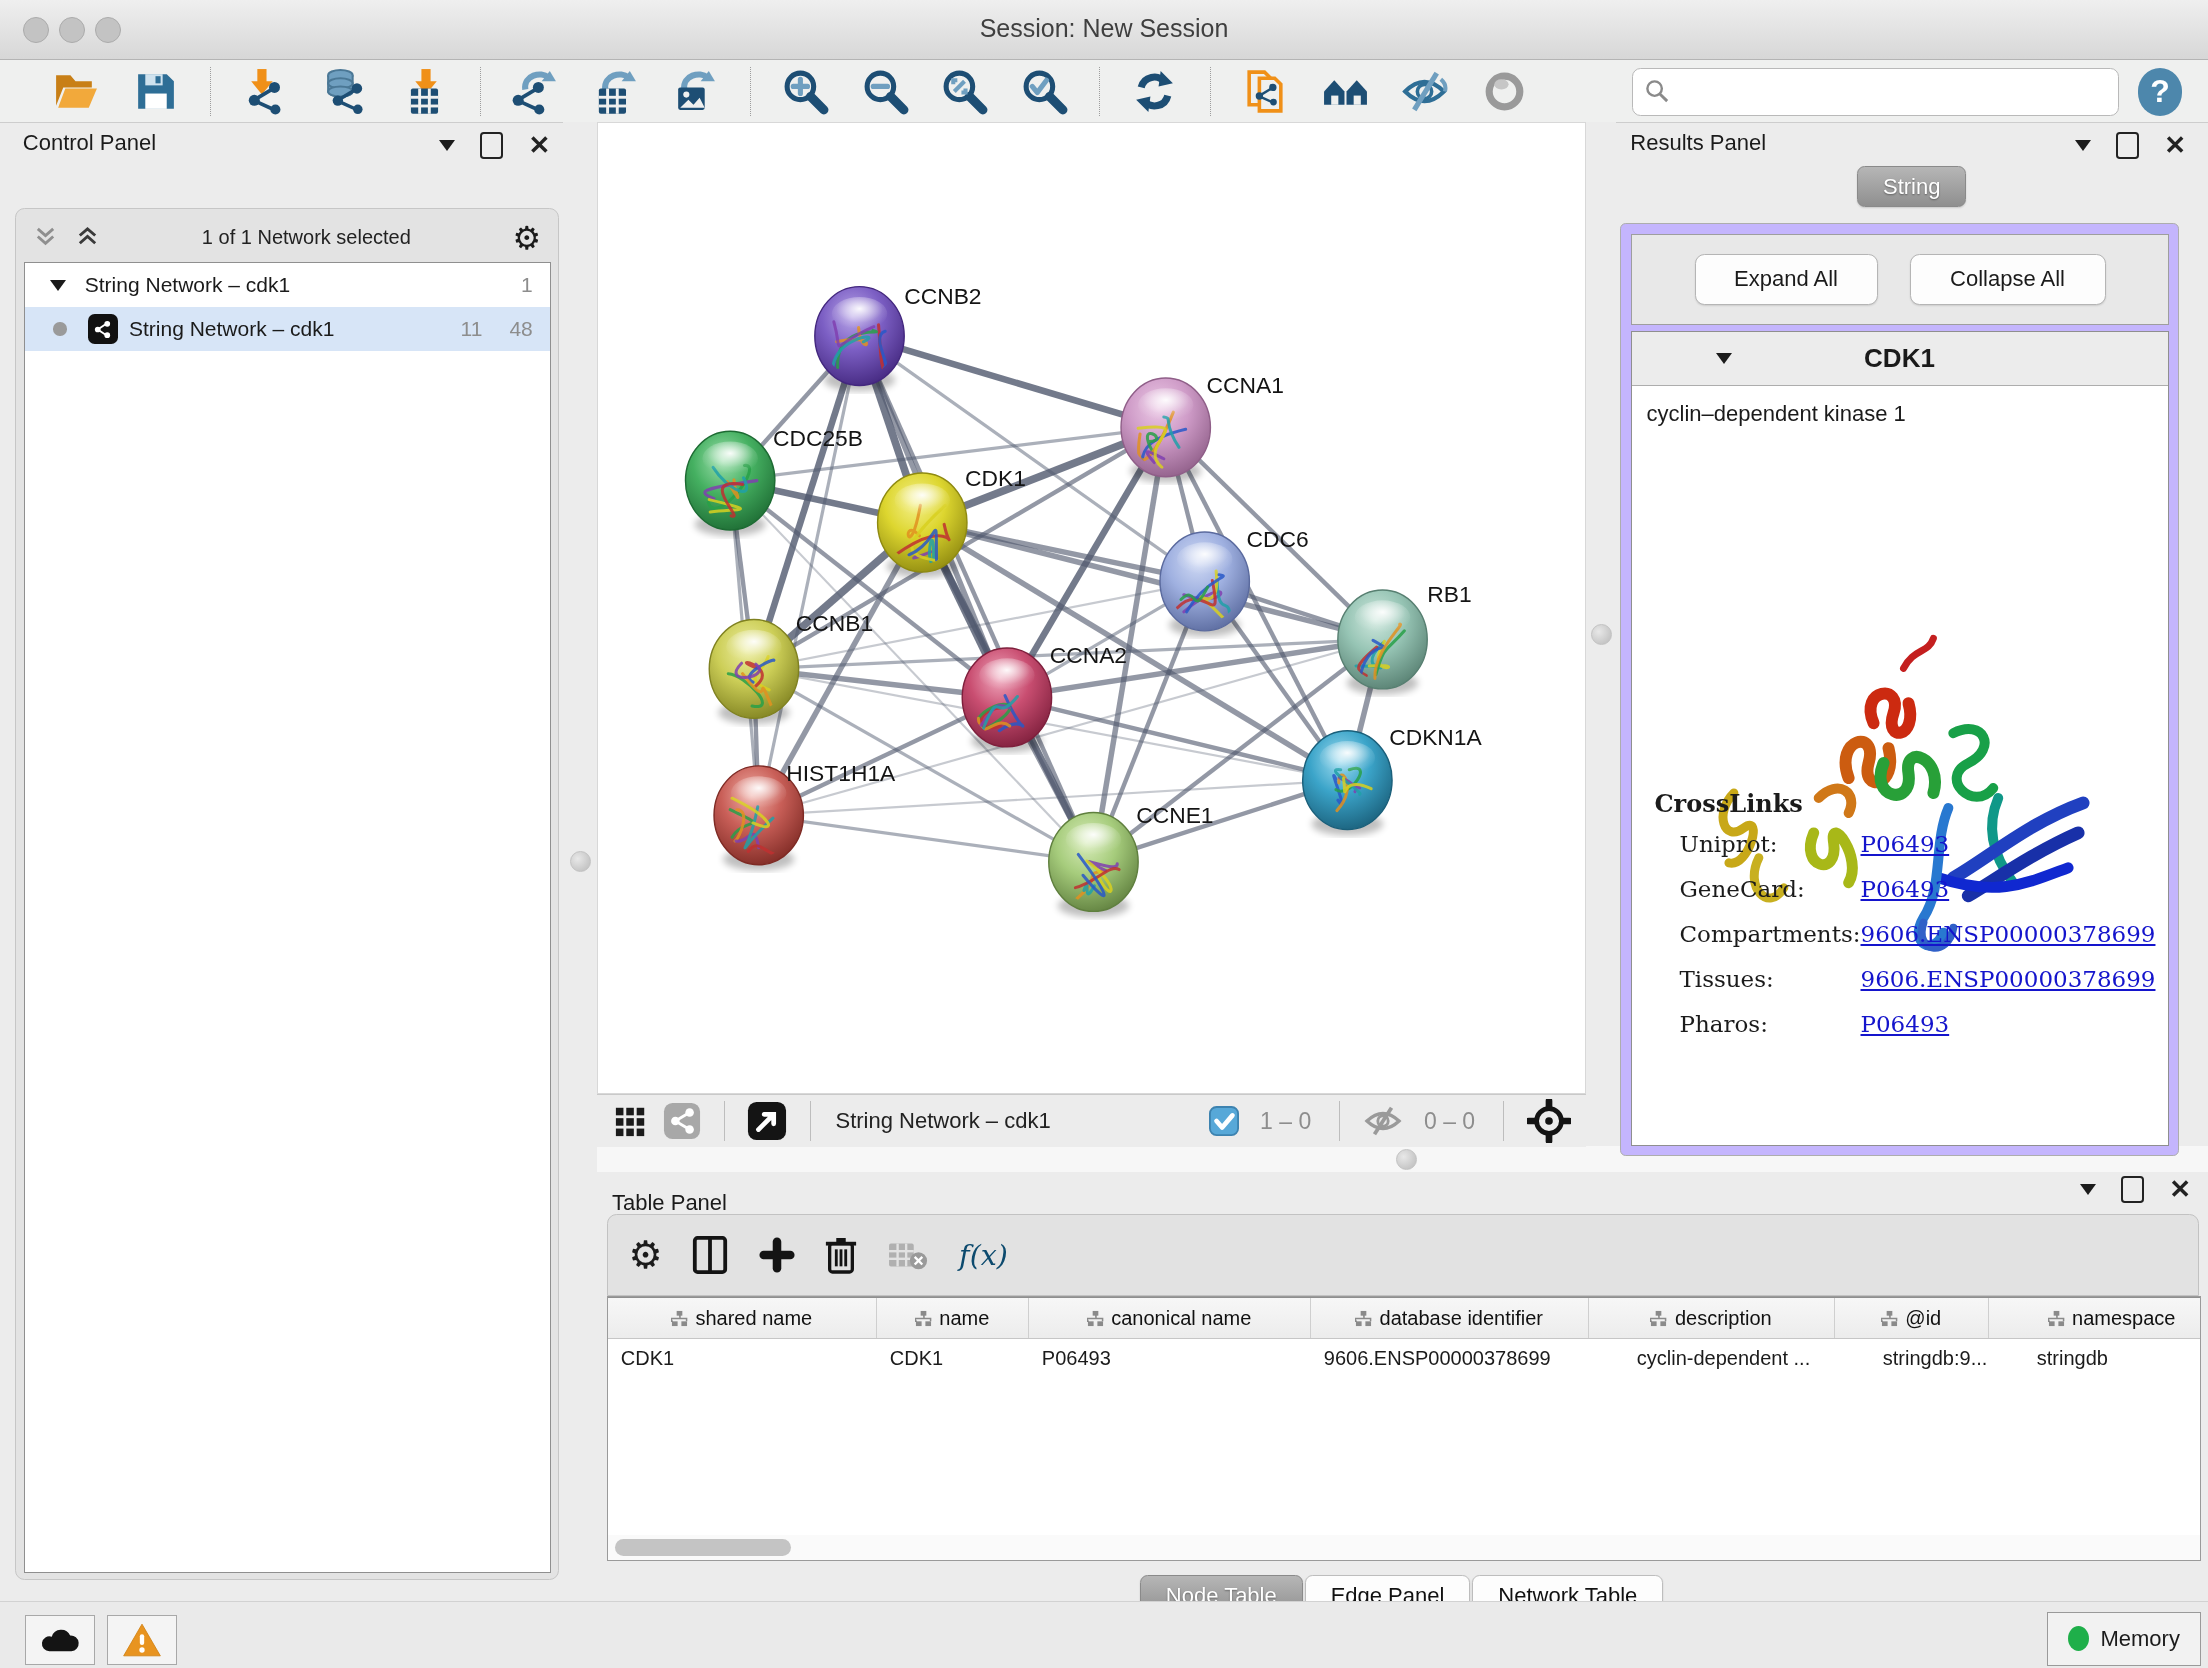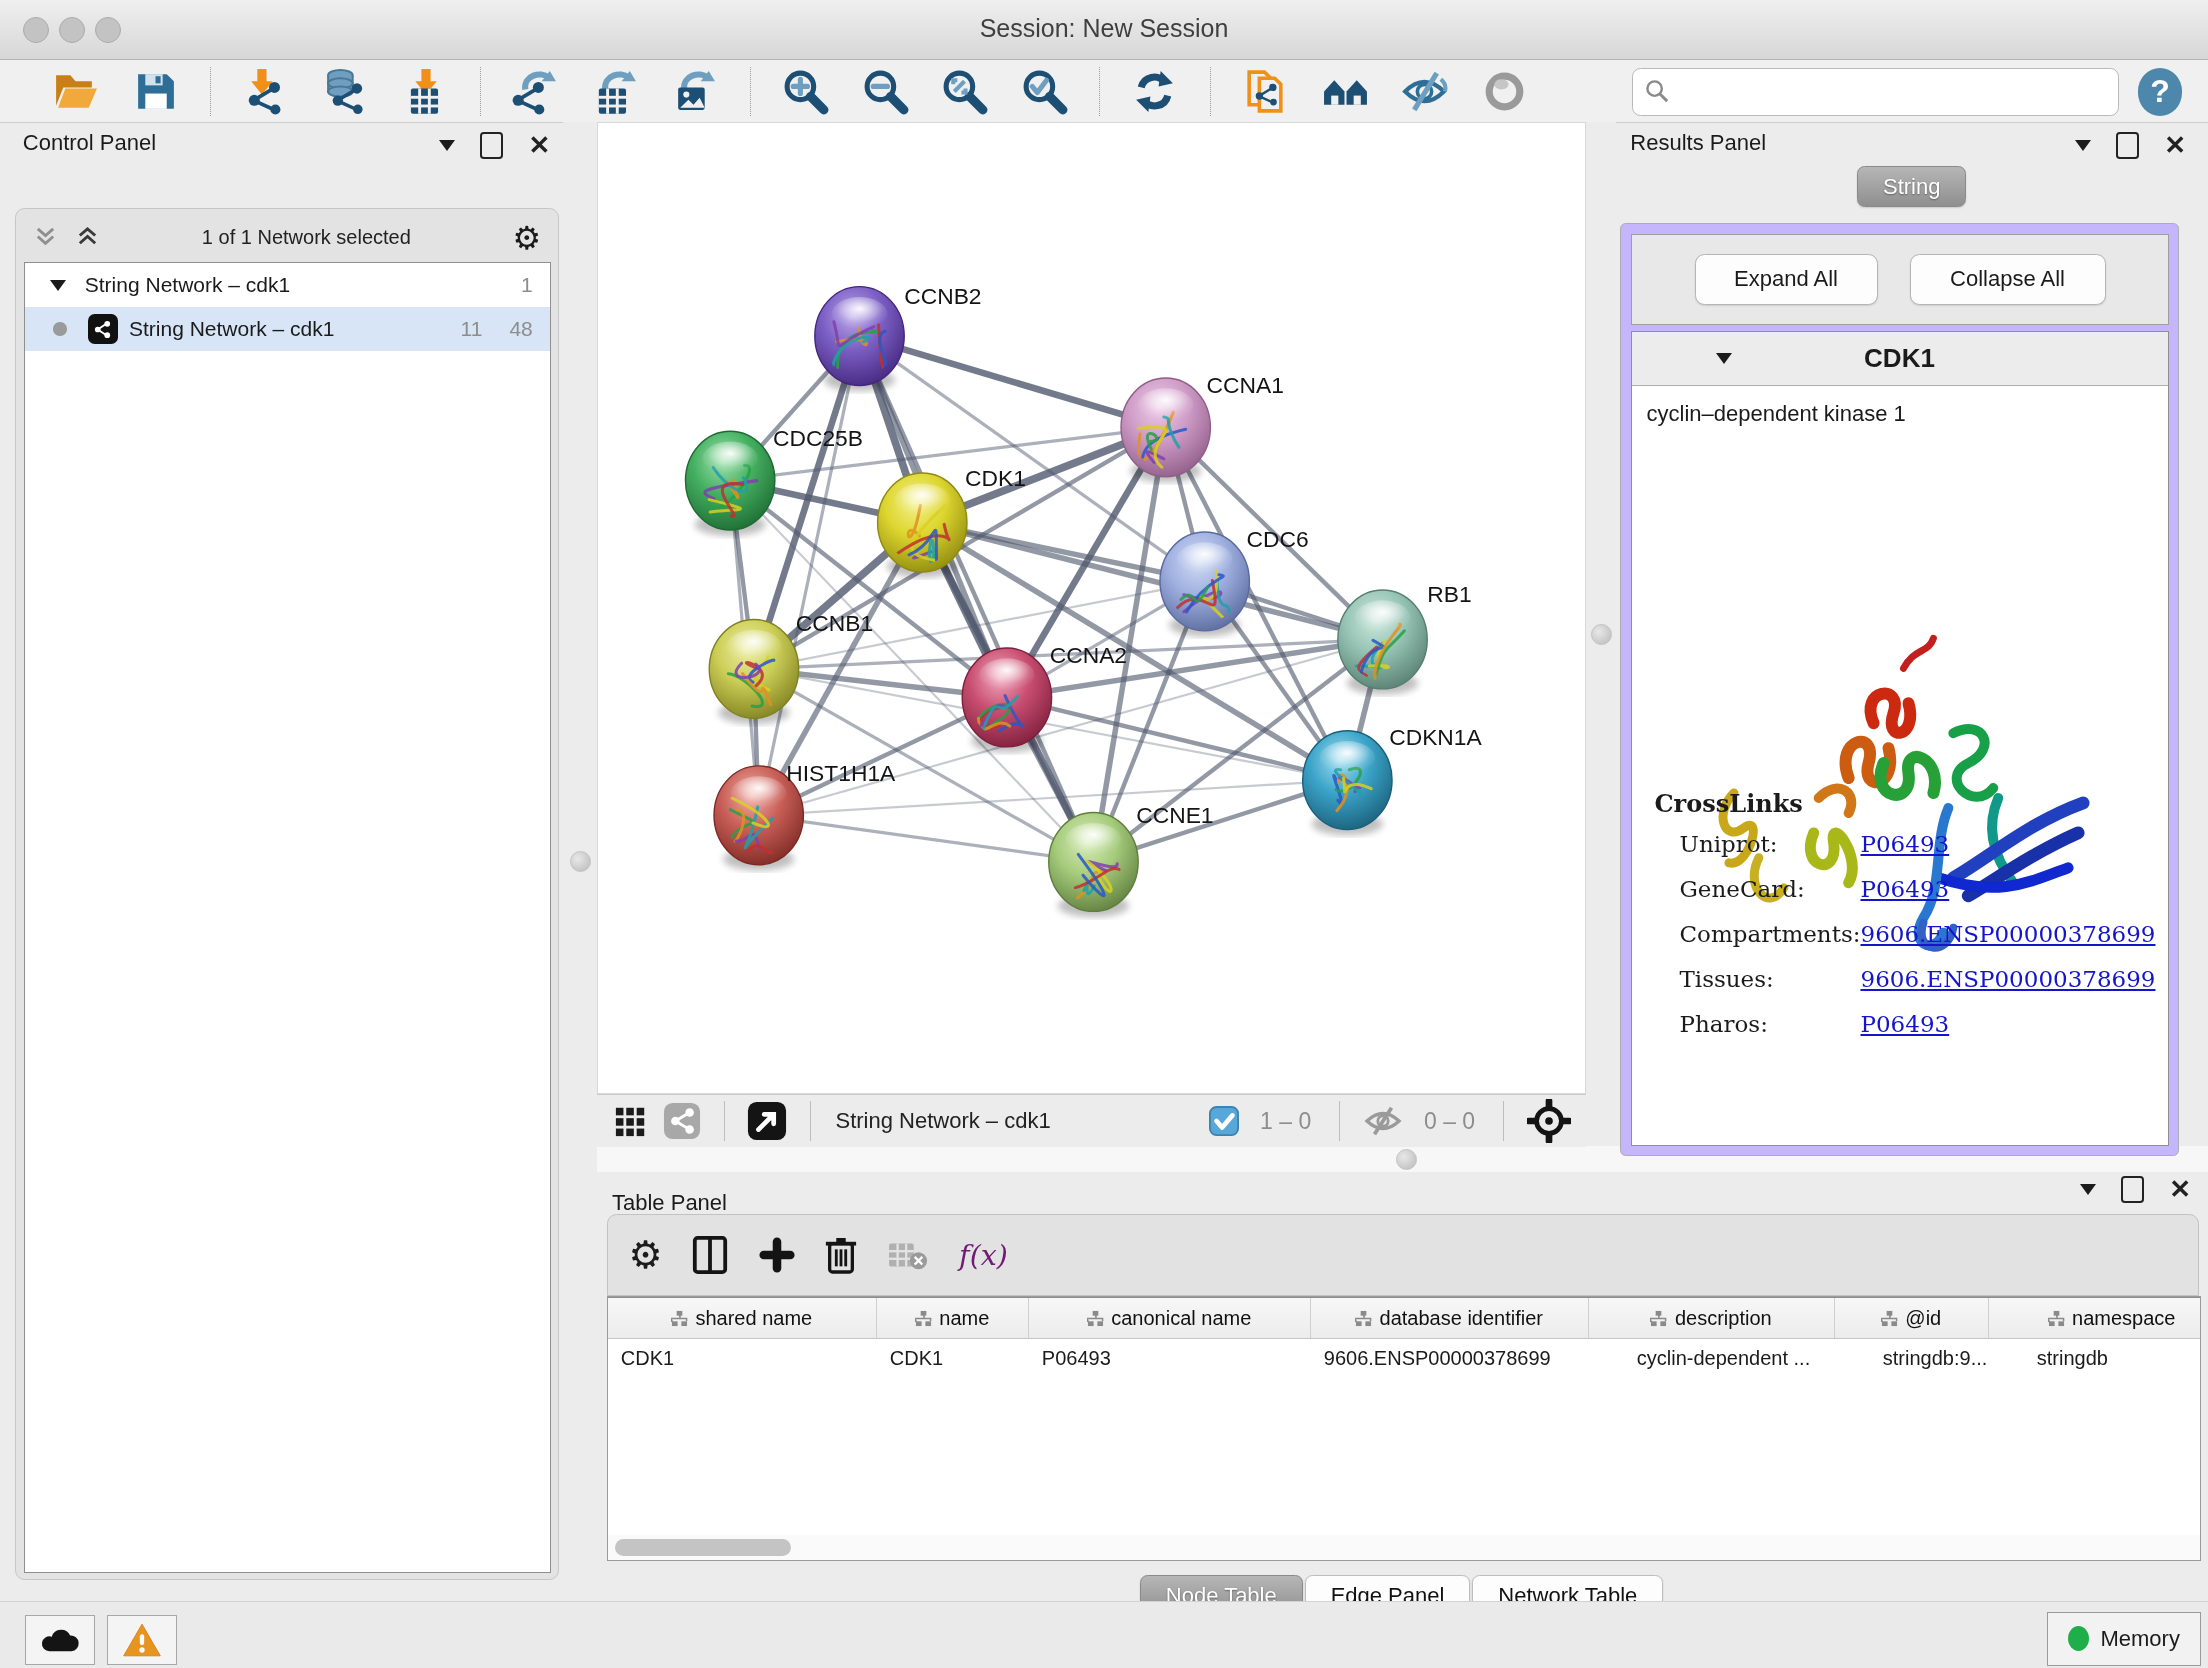--- a/index.html
+++ b/index.html
@@ -78,21 +78,21 @@
   #crosslinks{position:absolute;left:23px;top:457px;font-family:"DejaVu Serif",serif;font-size:23px;}
   #crosslinks h3{font-size:24px;margin:0 0 13.3px 0;font-family:"DejaVu Serif",serif;}
   .cl-row{display:flex;margin-bottom:19px;}
   .cl-label{width:181px;margin-left:25px;}
   .cl-link{color:#1414cc;text-decoration:underline;cursor:pointer;}
   
   #table-panel{position:absolute;left:597px;top:1172px;width:1611px;height:429px;background:#ececec;}
   #tp-toolbox{position:absolute;left:9.5px;top:42px;width:1592px;height:82px;background:#e2e2e2;
     border:1px solid #c2c2c2;border-radius:9.5px 9.5px 0 0;display:flex;align-items:center;padding-left:21px;box-sizing:border-box;}
   .tp-icon{margin-right:28.5px;display:flex;align-items:center;justify-content:center;cursor:pointer;}
-  .fx{font-family:"DejaVu Serif",serif;font-style:italic;font-size:28.5px;color:#701a75;}
+  .fx{font-family:"DejaVu Serif",serif;font-style:italic;font-size:28.5px;color:#0c4a6e;}
   #tp-table{position:absolute;left:9.5px;top:124px;width:1592px;height:240px;background:#fff;border:1px solid #9a9a9a;overflow:hidden;}
   #tp-header{display:flex;height:40px;background:linear-gradient(#f7f7f7,#ececec);border-top:1.9px solid #8f8f8f;border-bottom:1px solid #c6c6c6;}
   .th{display:flex;align-items:center;justify-content:center;font-size:20px;color:#111;border-right:1px solid #cfcfcf;box-sizing:border-box;gap:7.6px;flex:none;cursor:pointer;}
   #tp-row{display:flex;height:38px;align-items:center;}
   .td{font-size:20px;padding-left:13.3px;box-sizing:border-box;flex:none;white-space:nowrap;overflow:hidden;}
   #tp-scroll{position:absolute;left:9.5px;top:363px;width:1592px;height:25px;background:#fafafa;border:1px solid #9a9a9a;border-top:none;}
   #tp-thumb{position:absolute;left:7.6px;top:3.8px;width:176px;height:17px;border-radius:8.6px;background:#c4c4c4;cursor:pointer;}
   #tp-tabs{position:absolute;left:0;top:403px;width:100%;display:flex;justify-content:center;}
   
   #status-bar{position:absolute;left:0;top:1601px;width:2208px;height:68px;background:#eaeaea;border-top:1.9px solid #d2d2d2;}

